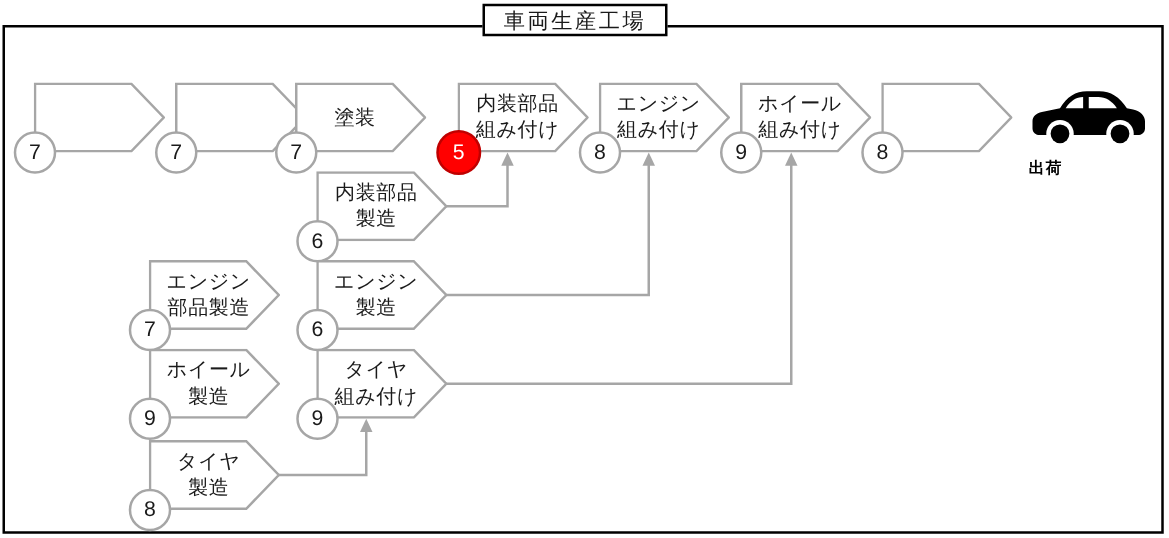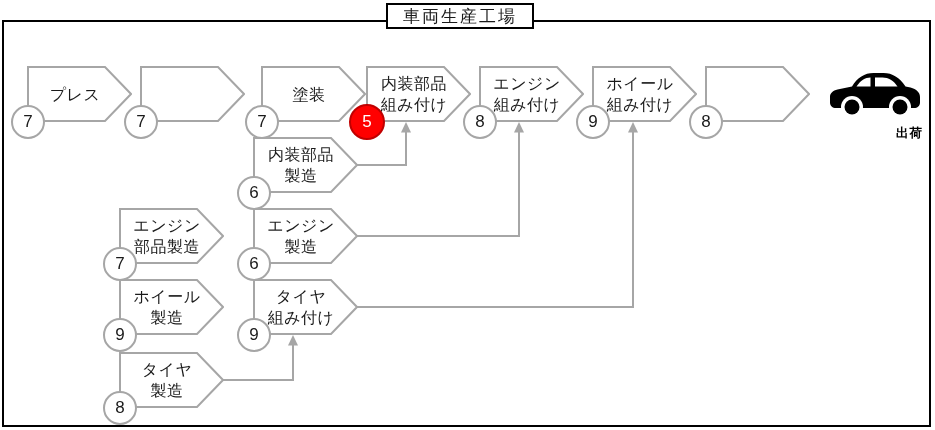--- a/index.html
+++ b/index.html
@@ -15,21 +15,21 @@
   .step svg.shape{position:absolute;left:0;top:0;}
   .chev{fill:#ffffff;stroke:#a6a6a6;stroke-width:2;}
   .lbl{position:absolute;left:2px;top:0;width:92px;height:56px;display:flex;align-items:center;
        justify-content:center;text-align:center;font-size:16px;line-height:21px;
        white-space:pre-line;letter-spacing:0.5px;}
   .num{position:absolute;left:-16px;top:39px;width:34px;height:34px;border-radius:50%;
        background:#fff;border:2px solid #a6a6a6;box-sizing:border-box;display:flex;
        align-items:center;justify-content:center;font-size:17px;color:#1a1a1a;z-index:3;}
   .num.red{left:-17px;top:38px;width:36px;height:36px;background:#ff0000;
        border-color:#c00000;color:#fff;}
-  .car{position:absolute;left:823px;top:66px;width:100px;text-align:right;z-index:2;}
+  .car{position:absolute;left:823px;top:66px;width:100px;text-align:left;z-index:2;}
   .car-lbl{margin-top:3px;font-size:12.5px;font-weight:bold;color:#000;letter-spacing:1px;}
 </style>
 </head>
 <body>
 
 <div class="canvas">
 
   <div class="frame"></div>
 
   <div class="title-box">
@@ -48,32 +48,31 @@
       <polygon points="519,122 514,132.5 524,132.5"></polygon>
       <polygon points="633,122 628,132.5 638,132.5"></polygon>
       <polygon points="293,335 288,345.5 298,345.5"></polygon>
     </g>
   </svg>
 
   <div class="step" style="left:27px;top:66px">
     <svg class="shape" width="105" height="56" viewBox="0 0 105 56">
         <polygon class="chev" points="1,1 78,1 104,28 78,55 1,55"></polygon>
       </svg>
-    <div class="lbl">プレス</div>
     <div class="num">7</div>
   </div>
 
   <div class="step" style="left:140px;top:66px">
     <svg class="shape" width="105" height="56" viewBox="0 0 105 56">
         <polygon class="chev" points="1,1 78,1 104,28 78,55 1,55"></polygon>
       </svg>
     <div class="num">7</div>
   </div>
 
-  <div class="step" style="left:261px;top:66px">
+  <div class="step" style="left:236px;top:66px">
     <svg class="shape" width="105" height="56" viewBox="0 0 105 56">
         <polygon class="chev" points="1,1 78,1 104,28 78,55 1,55"></polygon>
       </svg>
     <div class="lbl">塗装</div>
     <div class="num">7</div>
   </div>
 
   <div class="step" style="left:366px;top:66px">
     <svg class="shape" width="105" height="56" viewBox="0 0 105 56">
         <polygon class="chev" points="1,1 78,1 104,28 78,55 1,55"></polygon>

